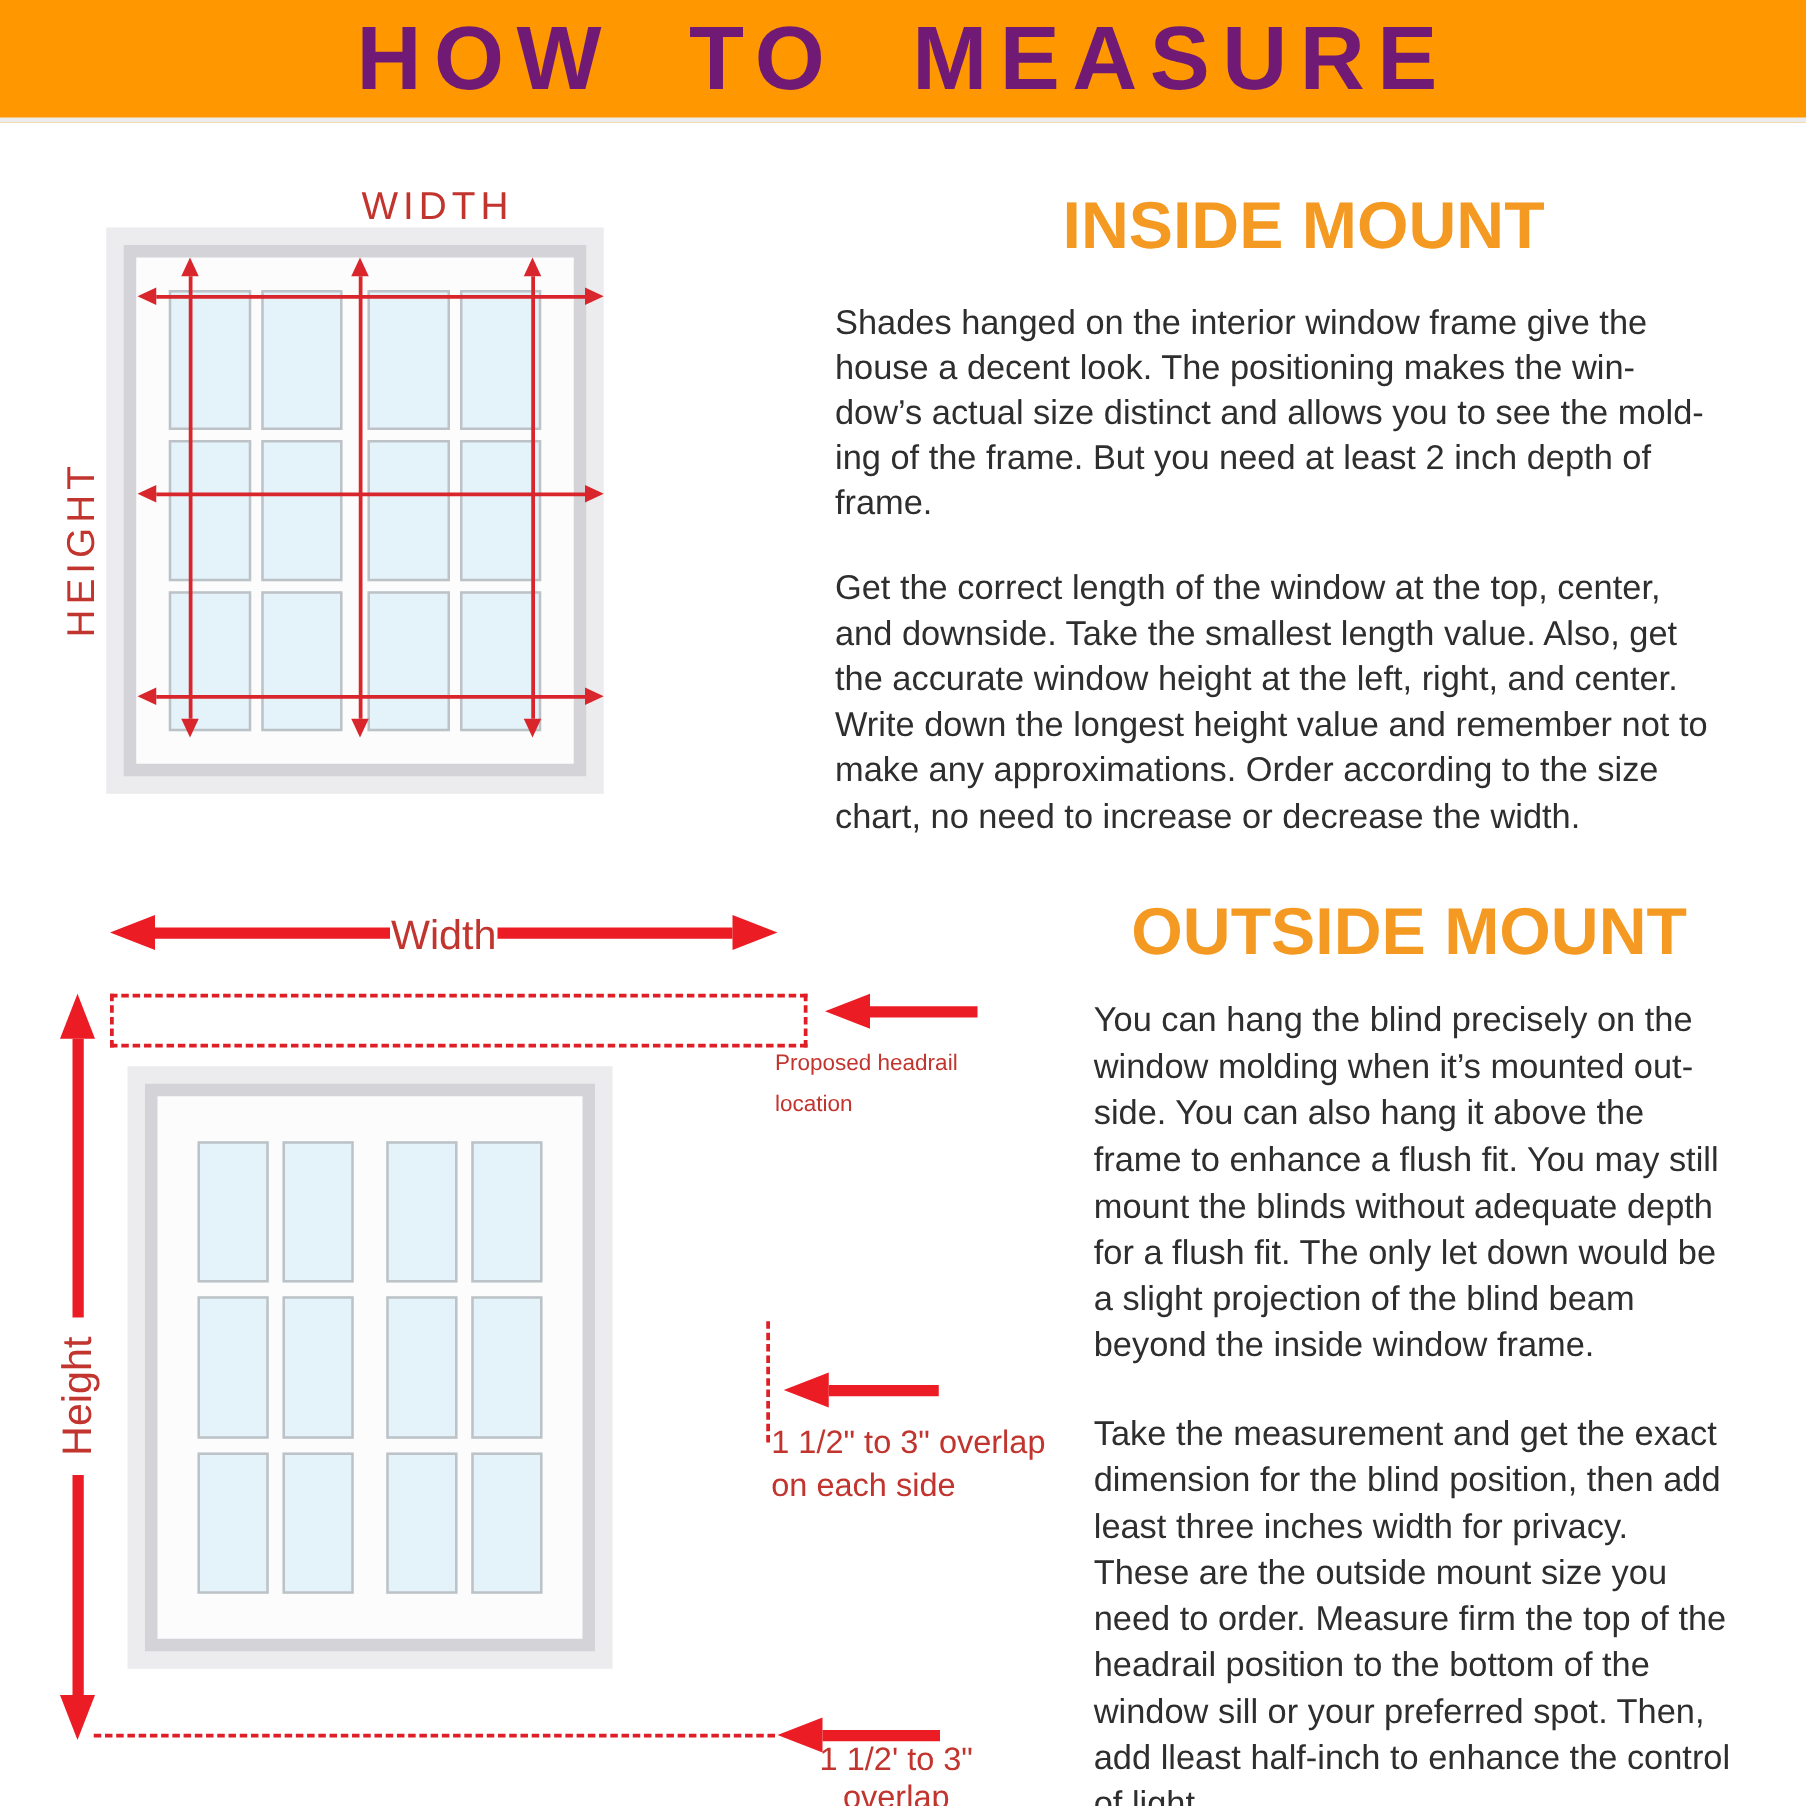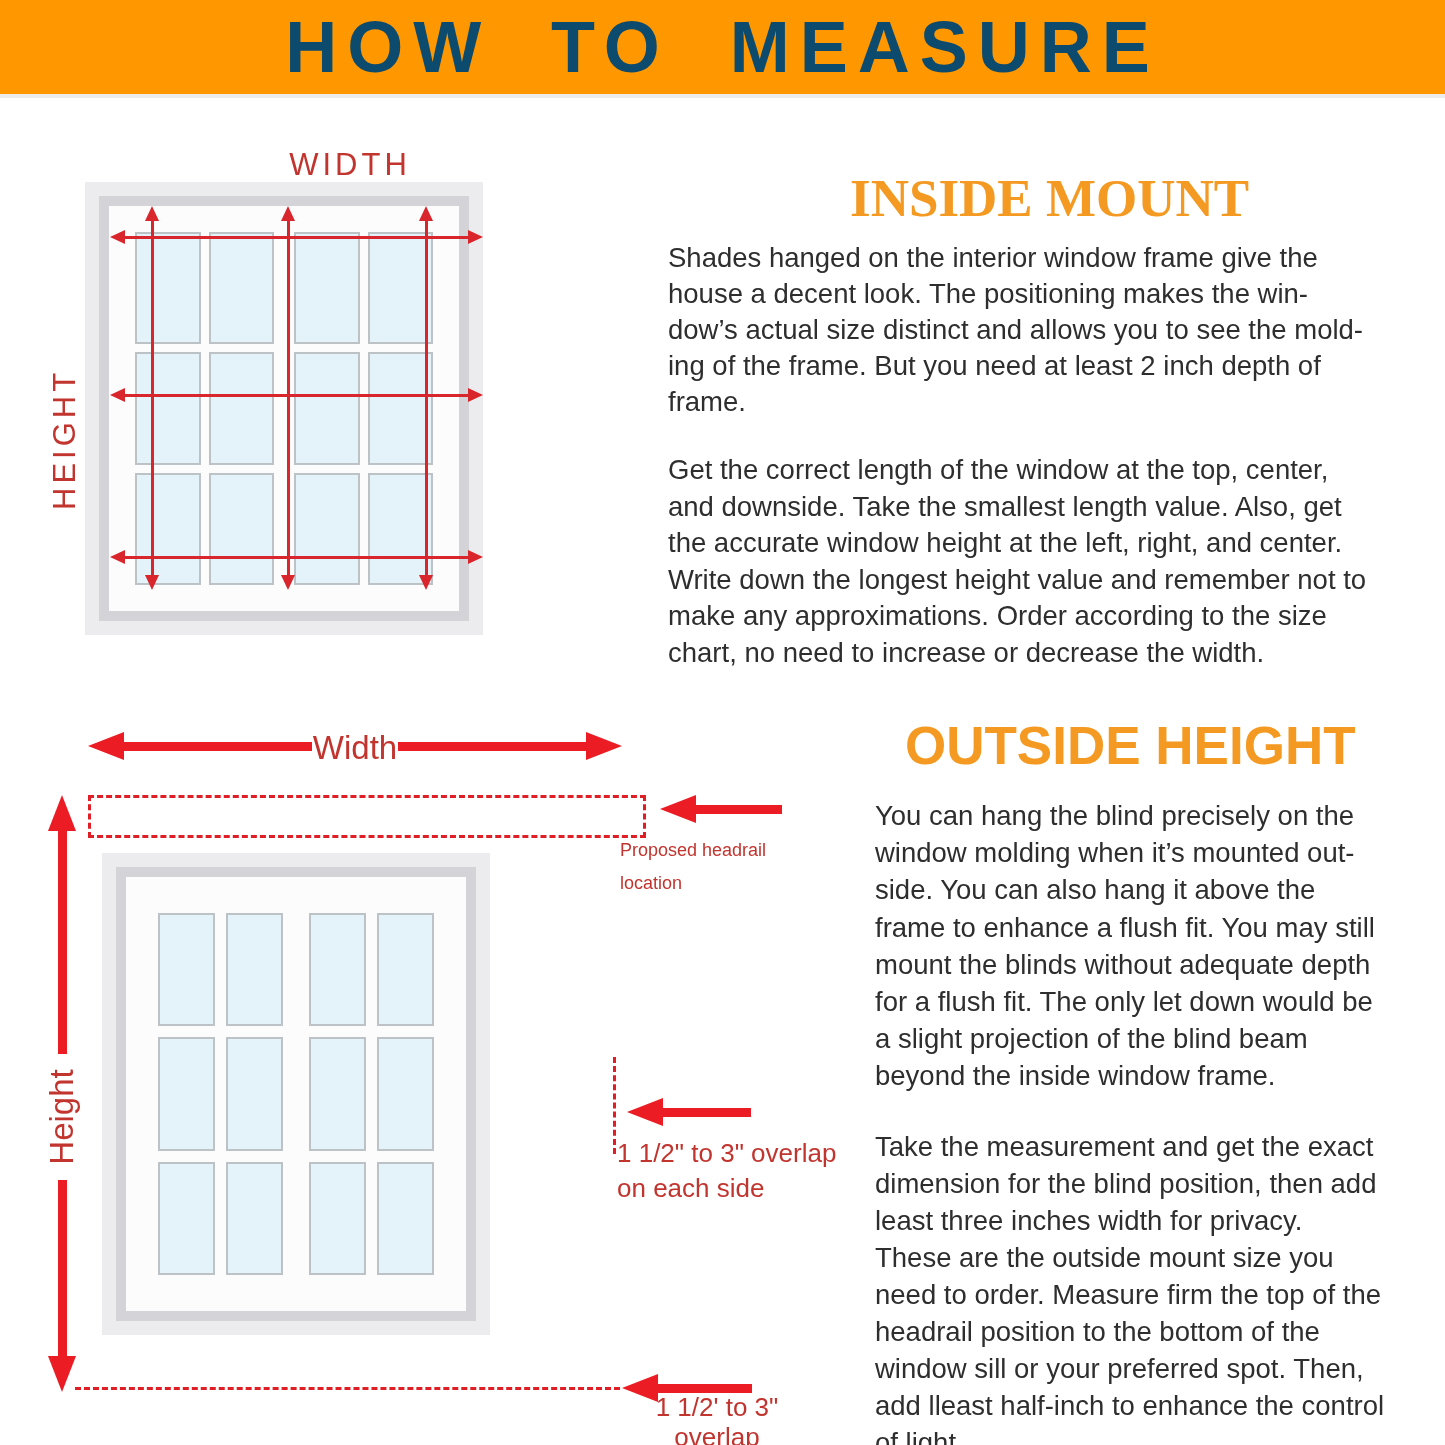--- a/index.html
+++ b/index.html
@@ -12,21 +12,21 @@
     --body-text:#2E2E2E;
     --pane-blue:#E4F2FA;
   }
   html,body{margin:0;padding:0;background:#fff;}
   #page{position:relative;width:1445px;height:1445px;background:#fff;overflow:hidden;
         font-family:"Liberation Sans", sans-serif;}
 
   
   .banner{position:absolute;left:0;top:0;width:1445px;height:94px;background:var(--banner-orange);
           border-bottom:4px solid #ECECEC;display:flex;align-items:center;justify-content:center;}
-  .banner h1{margin:0;color:#0c4a6e;font-size:72px;font-weight:bold;letter-spacing:10px;word-spacing:30px;line-height:1;text-align:center;}
+  .banner h1{margin:0;color:#701a75;font-size:72px;font-weight:bold;letter-spacing:10px;word-spacing:30px;line-height:1;text-align:center;}
 
   
   .mount-heading{position:absolute;margin:0;color:var(--heading-orange);font-size:53px;font-weight:bold;letter-spacing:0px;line-height:1;}
   .body-para{position:absolute;margin:0;color:var(--body-text);font-size:27.5px;white-space:pre-line;}
 
   
   .window{position:absolute;background:#ECECEE;box-sizing:border-box;padding:14px;}
   .win-mid{width:100%;height:100%;background:#D4D4D8;box-sizing:border-box;padding:10px;}
   .win-white{width:100%;height:100%;background:#FCFCFD;box-sizing:border-box;}
   .sashes{display:flex;width:100%;height:100%;box-sizing:border-box;}
@@ -105,21 +105,21 @@
     </div>
 
     <div class="ah" style="left:125px;top:236px;width:343px;"></div>
     <div class="ah" style="left:125px;top:394px;width:343px;"></div>
     <div class="ah" style="left:125px;top:556px;width:343px;"></div>
     <div class="av" style="left:151px;top:221px;height:354px;"></div>
     <div class="av" style="left:287px;top:221px;height:354px;"></div>
     <div class="av" style="left:425px;top:221px;height:354px;"></div>
   </div>
 
-  <h2 class="mount-heading" style="left:850px;top:172px;font-family:Liberation Serif, serif;">INSIDE MOUNT</h2>
+  <h2 class="mount-heading" style="left:850px;top:154px;">INSIDE MOUNT</h2>
   <p class="body-para" style="left:668px;top:240px;width:790px;line-height:36px;">Shades hanged on the interior window frame give the
 house a decent look. The positioning makes the win-
 dow’s actual size distinct and allows you to see the mold-
 ing of the frame. But you need at least 2 inch depth of
 frame.</p>
   <p class="body-para" style="left:668px;top:452px;width:790px;line-height:36.5px;">Get the correct length of the window at the top, center,
 and downside. Take the smallest length value. Also, get
 the accurate window height at the left, right, and center.
 Write down the longest height value and remember not to
 make any approximations. Order according to the size
@@ -187,21 +187,21 @@
 
     <div class="dash-hline" style="left:75px;top:1387px;width:545px;"></div>
     <div class="tarrow" style="left:622px;top:1373px;width:130px;">
       <div class="head-l"></div>
         <div class="shaft"></div>
     </div>
     <div class="red-label" style="left:612px;top:1392px;width:210px;text-align:center;font-size:26px;line-height:30px;">1 1/2' to 3" overlap
 on top and bottom</div>
   </div>
 
-  <h2 class="mount-heading" style="left:905px;top:719px;">OUTSIDE HEIGHT</h2>
+  <h2 class="mount-heading" style="left:905px;top:719px;">OUTSIDE MOUNT</h2>
   <p class="body-para" style="left:875px;top:797px;width:570px;line-height:37.2px;">You can hang the blind precisely on the
 window molding when it’s mounted out-
 side. You can also hang it above the
 frame to enhance a flush fit. You may still
 mount the blinds without adequate depth
 for a flush fit. The only let down would be
 a slight projection of the blind beam
 beyond the inside window frame.</p>
   <p class="body-para" style="left:875px;top:1128px;width:570px;line-height:37px;">Take the measurement and get the exact
 dimension for the blind position, then add

